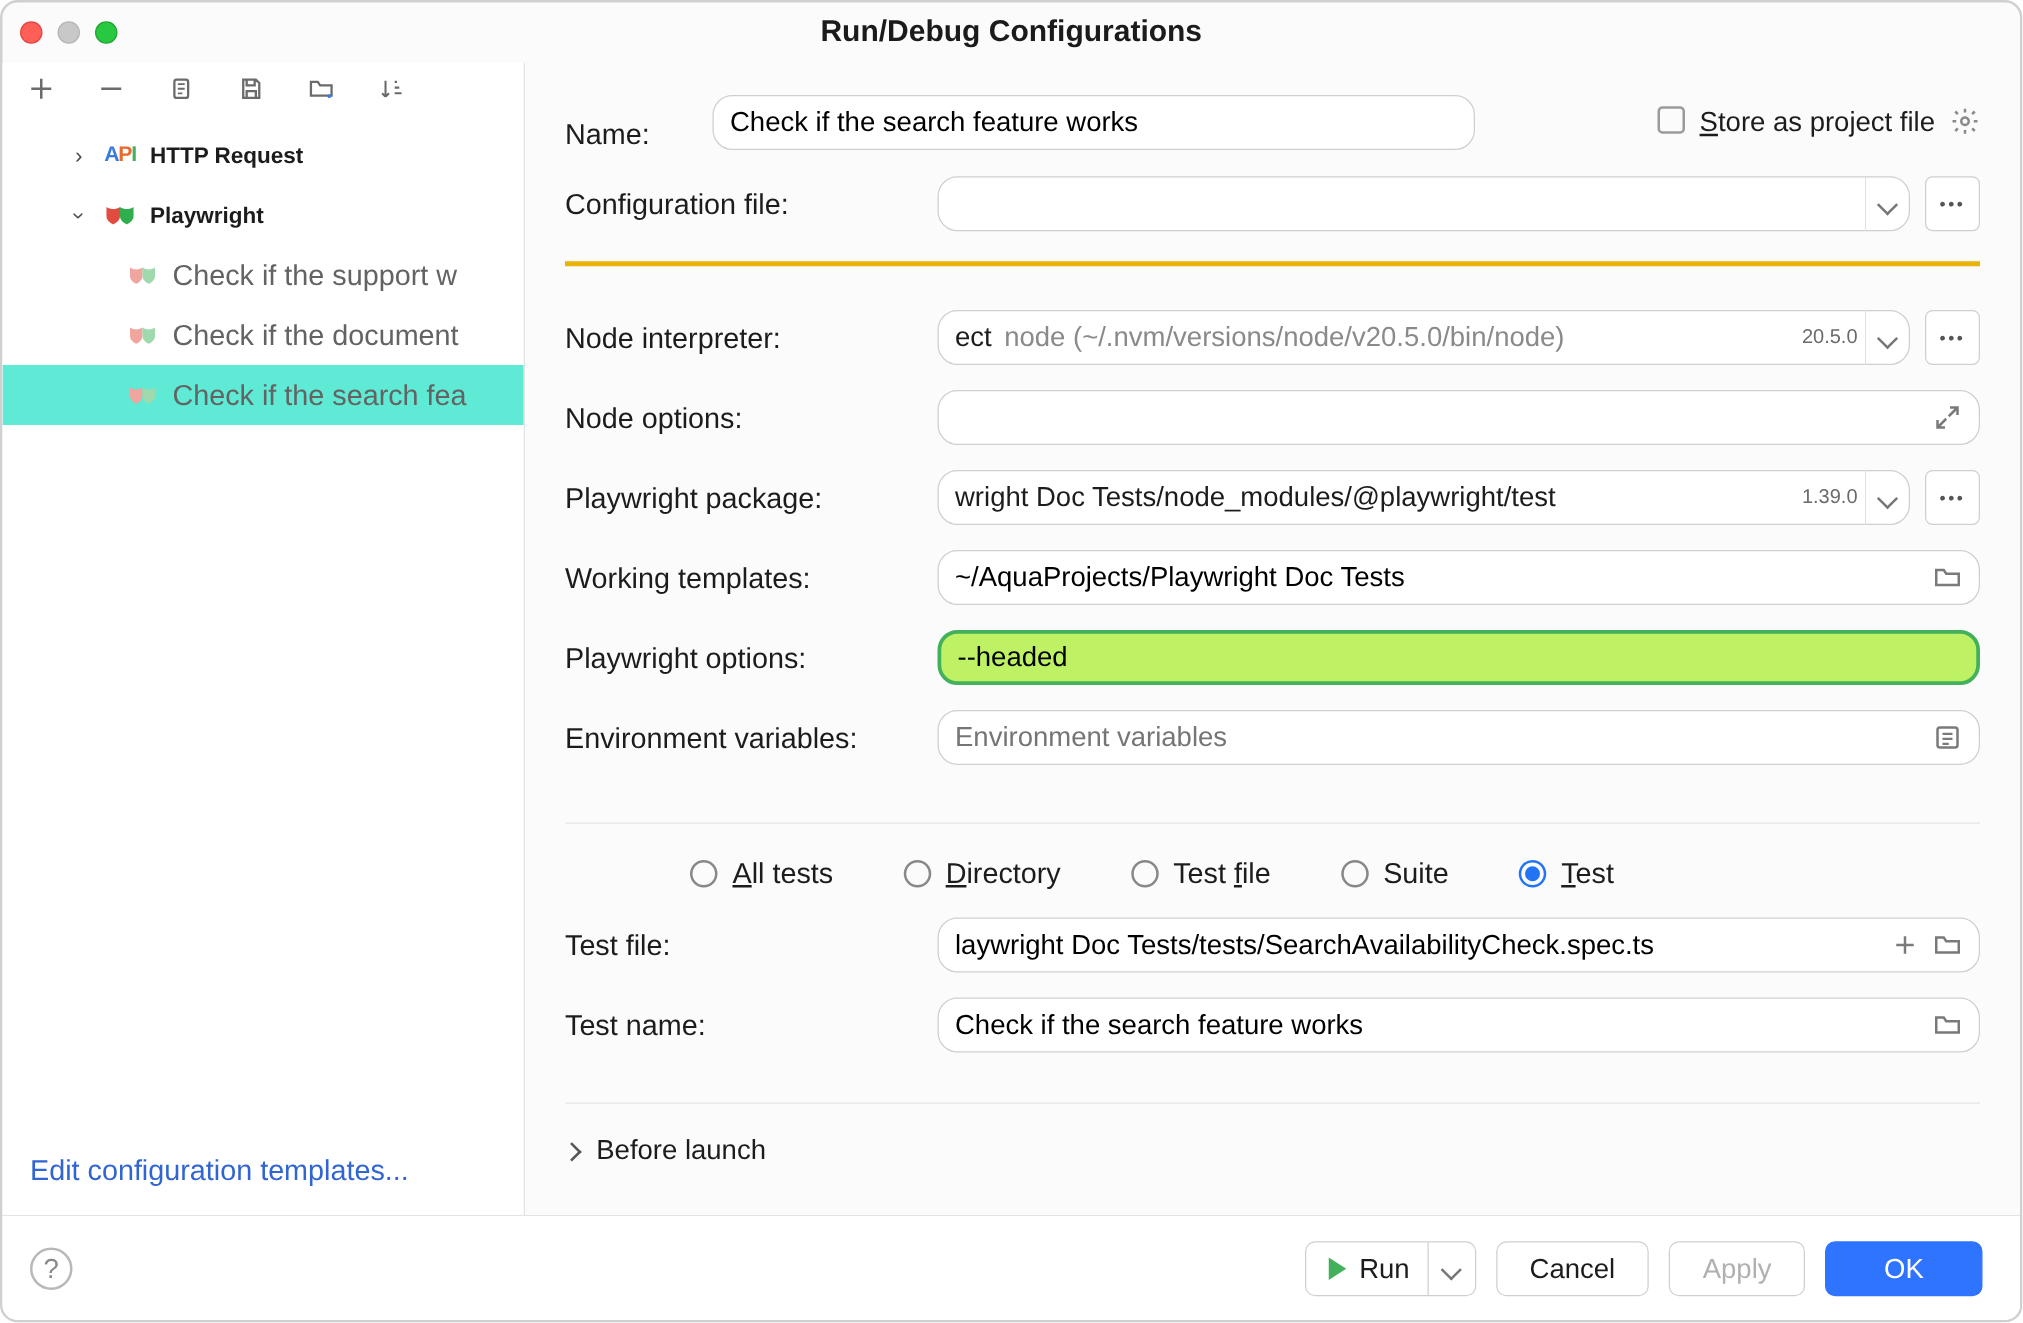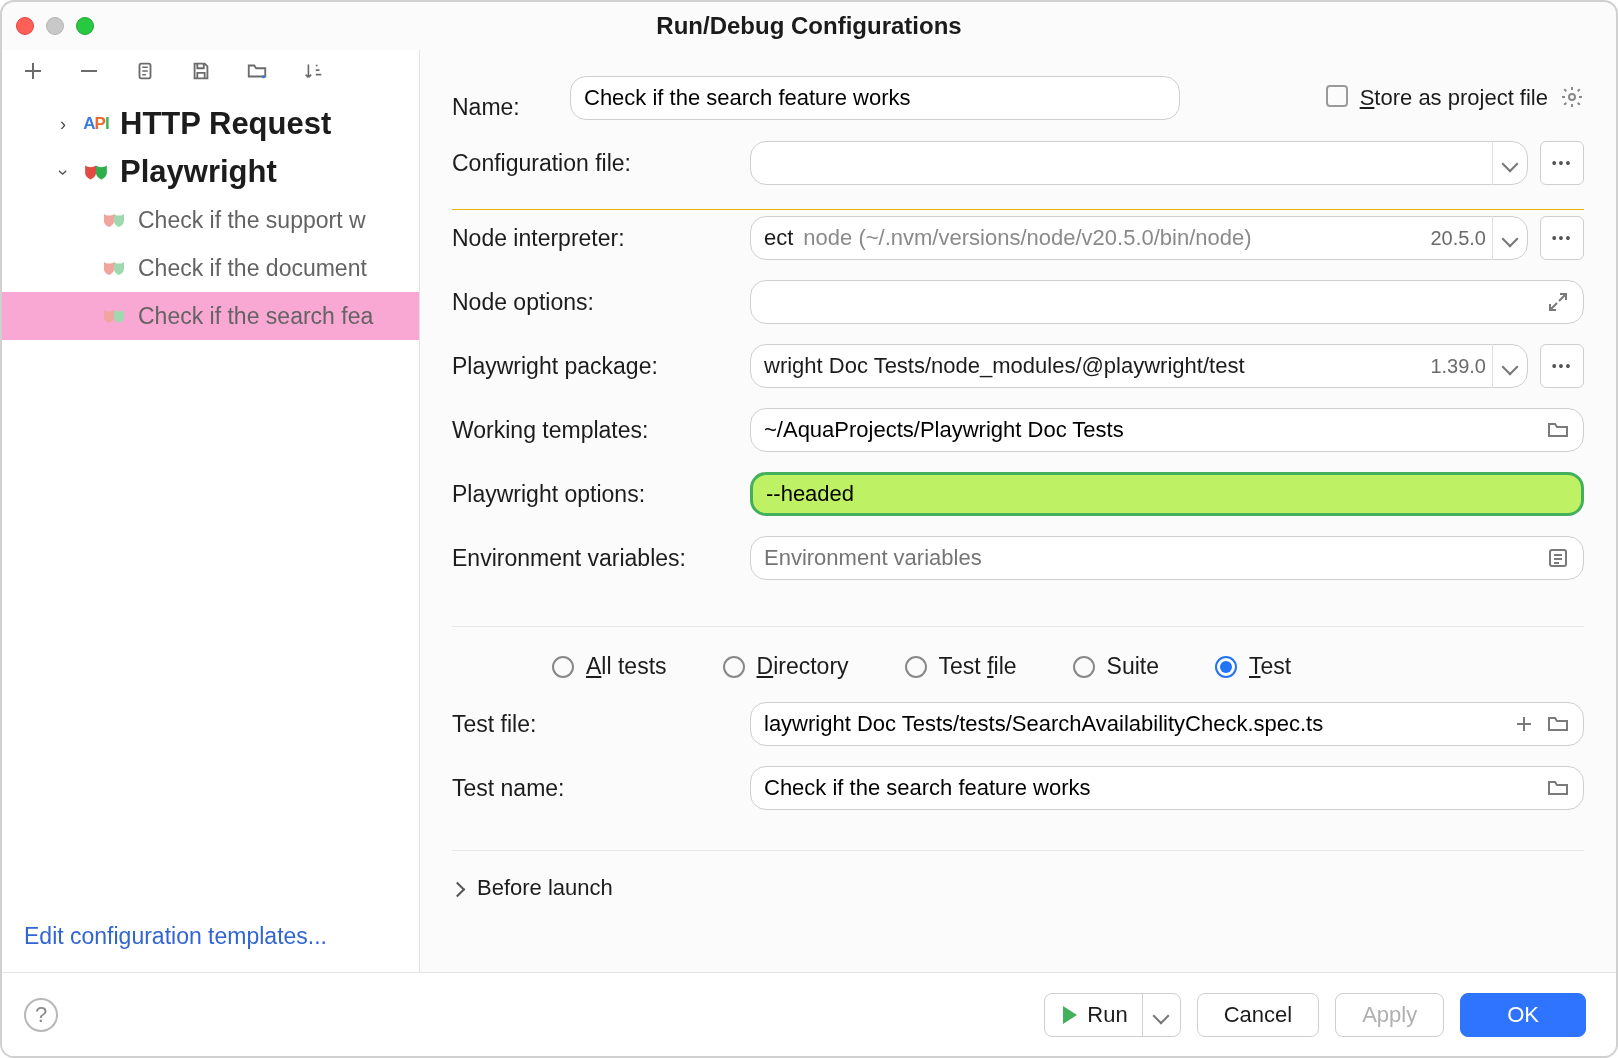--- a/index.html
+++ b/index.html
@@ -14,41 +14,41 @@
   .tl-green { background: #28c840; border: 1px solid #1fa532; }
   .title-text { position: absolute; left: 0; right: 0; text-align: center; font-weight: 700; font-size: 24px; color: #1b1b1b; }
   
   .body { flex: 1; display: flex; min-height: 0; }
   
   .sidebar { width: 418px; border-right: 1px solid #e3e3e3; display: flex; flex-direction: column; background: #fff; }
   .side-toolbar { display: flex; align-items: center; gap: 30px; padding: 8px 10px 10px 18px; }
   .tb-ico { width: 26px; height: 26px; display: flex; align-items: center; justify-content: center; stroke: #6b6b6b; fill: none; }
   .tree { flex: 1; overflow: hidden; padding-top: 6px; }
   .tree-row { display: flex; align-items: center; height: 48px; padding-left: 18px; gap: 10px; white-space: nowrap; overflow: hidden; }
-  .tree-row.selected { background: #f9a8d4; }
+  .tree-row.selected { background: #5eead4; }
   .tree-caret { width: 18px; color: #4a4a4a; font-size: 18px; display: inline-flex; justify-content: center; }
   .tree-ico { width: 28px; height: 24px; display: inline-flex; align-items: center; justify-content: center; }
-  .tree-label { font-size: 31px; color: #1c1c1c; font-weight: 700; }
+  .tree-label { font-size: 18px; color: #1c1c1c; font-weight: 700; }
   .tree-label.leaf { font-weight: 400; color: #636363; font-size: 23px; }
   .tree-row.indent1 { padding-left: 52px; }
   .tree-row.indent2 { padding-left: 98px; }
   .side-footer { padding: 0 0 22px 22px; }
   .link { color: #3165d1; font-size: 23px; cursor: pointer; }
   
   .main { flex: 1; padding: 24px 32px 8px 32px; display: flex; flex-direction: column; gap: 0; min-width: 0; }
   .row { display: flex; align-items: center; gap: 18px; margin-bottom: 20px; }
-  .row.sep-bottom { padding-bottom: 24px; border-bottom: 1px solid #eab308; margin-bottom: 6px; }
+  .row.sep-bottom { padding-bottom: 24px; border-bottom: 4px solid #eab308; margin-bottom: 35px; }
   .lbl { width: 280px; font-size: 23px; color: #1c1c1c; }
   .lbl-narrow { width: 100px; margin-top: 20px; }
   .grow { flex: 1; min-width: 0; }
   .field-wrap { flex: 1; display: flex; align-items: center; gap: 12px; min-width: 0; }
   .input, .combo { height: 44px; border: 1px solid #cfcfcf; border-radius: 16px; background: #fff; font-size: 22px; padding: 0 13px; display: flex; align-items: center; min-width: 0; }
   .input.grow, .combo.grow { flex: 1; }
   .input-text { flex: 1; border: none; outline: none; font-size: 22px; background: transparent; min-width: 0; text-overflow: clip; }
-  .suffix { color: #6b6b6b; font-size: 20px; padding-left: 8px; padding-right: 6px; white-space: nowrap; }
+  .suffix { color: #6b6b6b; font-size: 16px; padding-left: 8px; padding-right: 6px; white-space: nowrap; }
   .drop { width: 34px; height: 44px; border-left: 1px solid #e0e0e0; display: flex; align-items: center; justify-content: center; color: #555; margin: -1px -12px -1px 0; border-radius: 0 6px 6px 0; }
   .chev::before { content: ""; display: inline-block; width: 10px; height: 10px; border-right: 2px solid #777; border-bottom: 2px solid #777; transform: rotate(45deg); margin-top: -4px; }
   .icon-btn { width: 44px; height: 44px; border: 1px solid #cfcfcf; border-radius: 6px; background: #fff; display: flex; align-items: center; justify-content: center; color: #555; font-size: 18px; cursor: pointer; }
   .icon-btn.ellipsis::after { content: "•••"; letter-spacing: 2px; font-size: 14px; color: #555; }
   .right-icon { width: 24px; height: 24px; stroke: #7a7a7a; fill: none; flex-shrink: 0; }
   .checkbox { width: 22px; height: 22px; border: 2px solid #9a9a9a; border-radius: 4px; }
   .hl-green { border: 3px solid #43b05c; background: #bef264; }
   .radio-row { display: flex; align-items: center; gap: 56px; padding-left: 100px; margin: 26px 0 22px 0; border-top: 1px solid #e6e6e6; padding-top: 26px; }
   .radio { display: flex; align-items: center; gap: 12px; font-size: 23px; }
   .radio-circle { width: 22px; height: 22px; border-radius: 50%; border: 2px solid #888; display: inline-flex; align-items: center; justify-content: center; }

